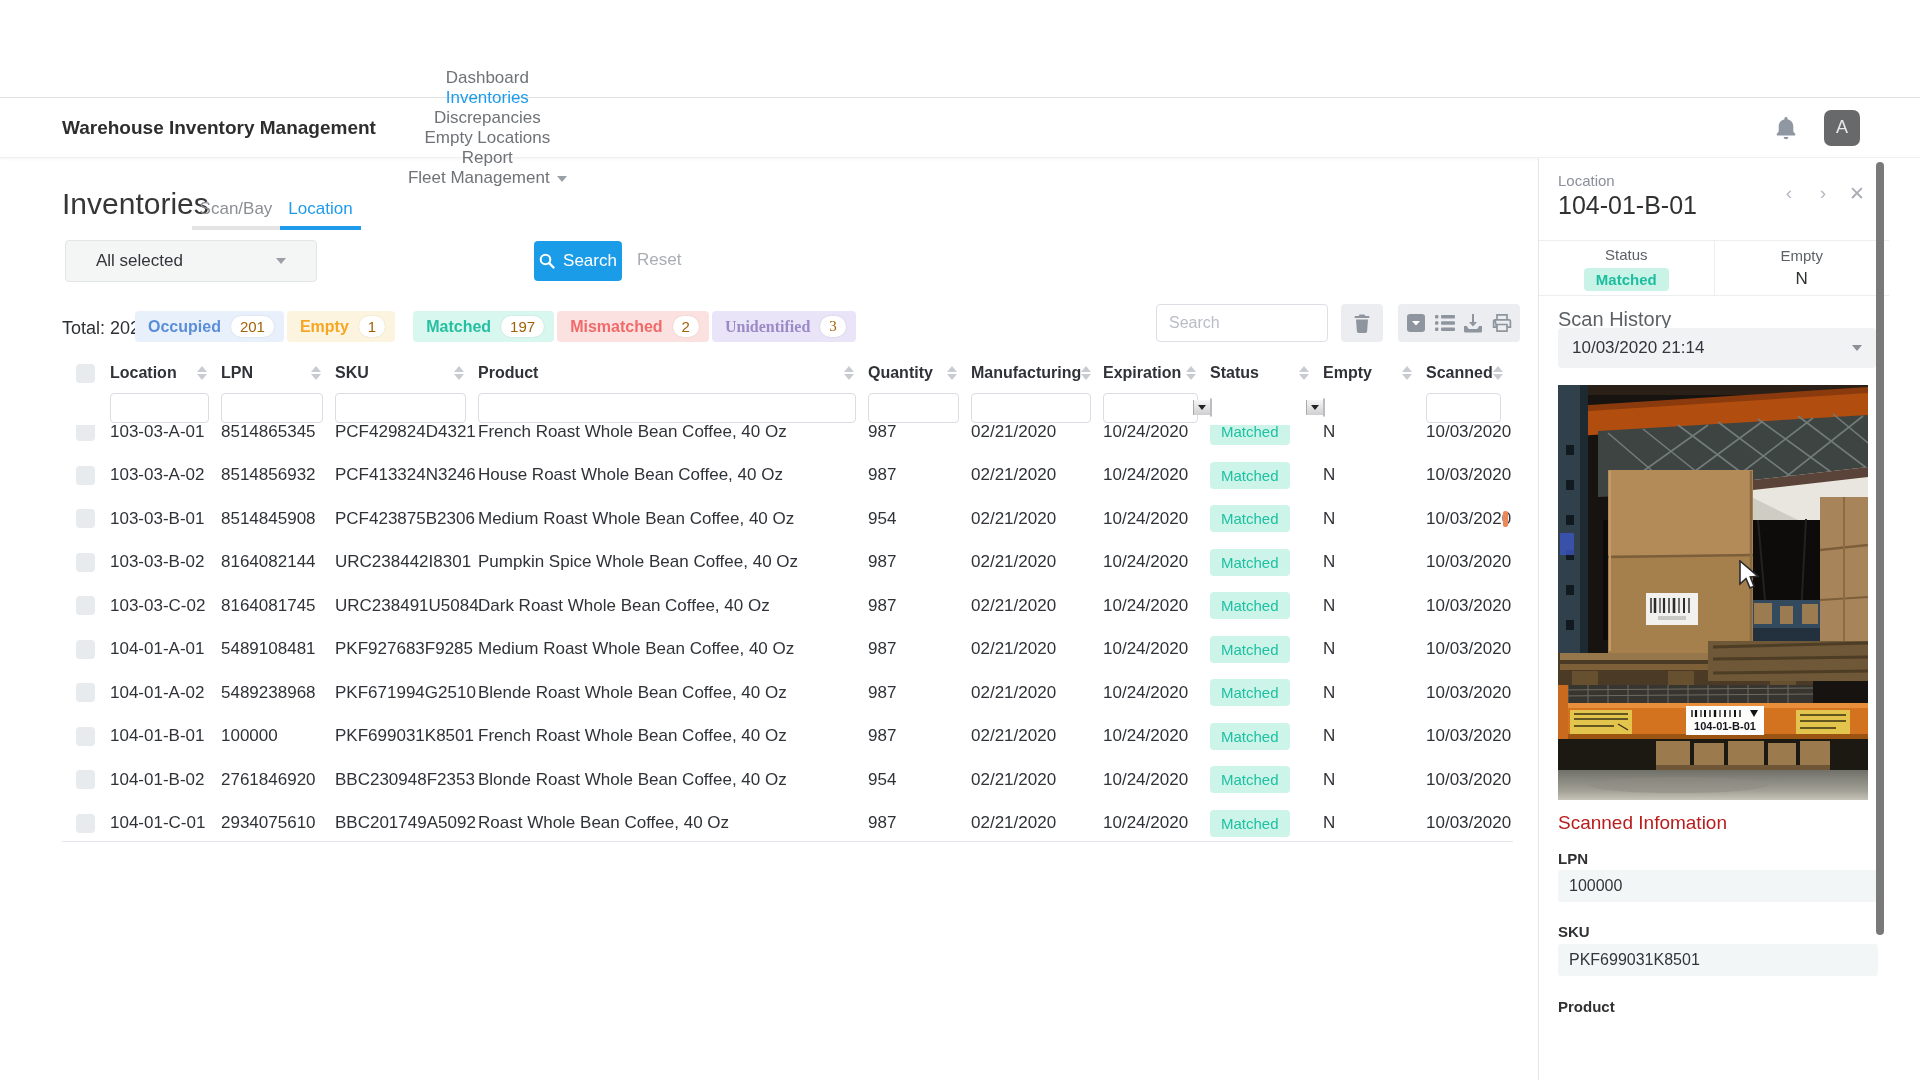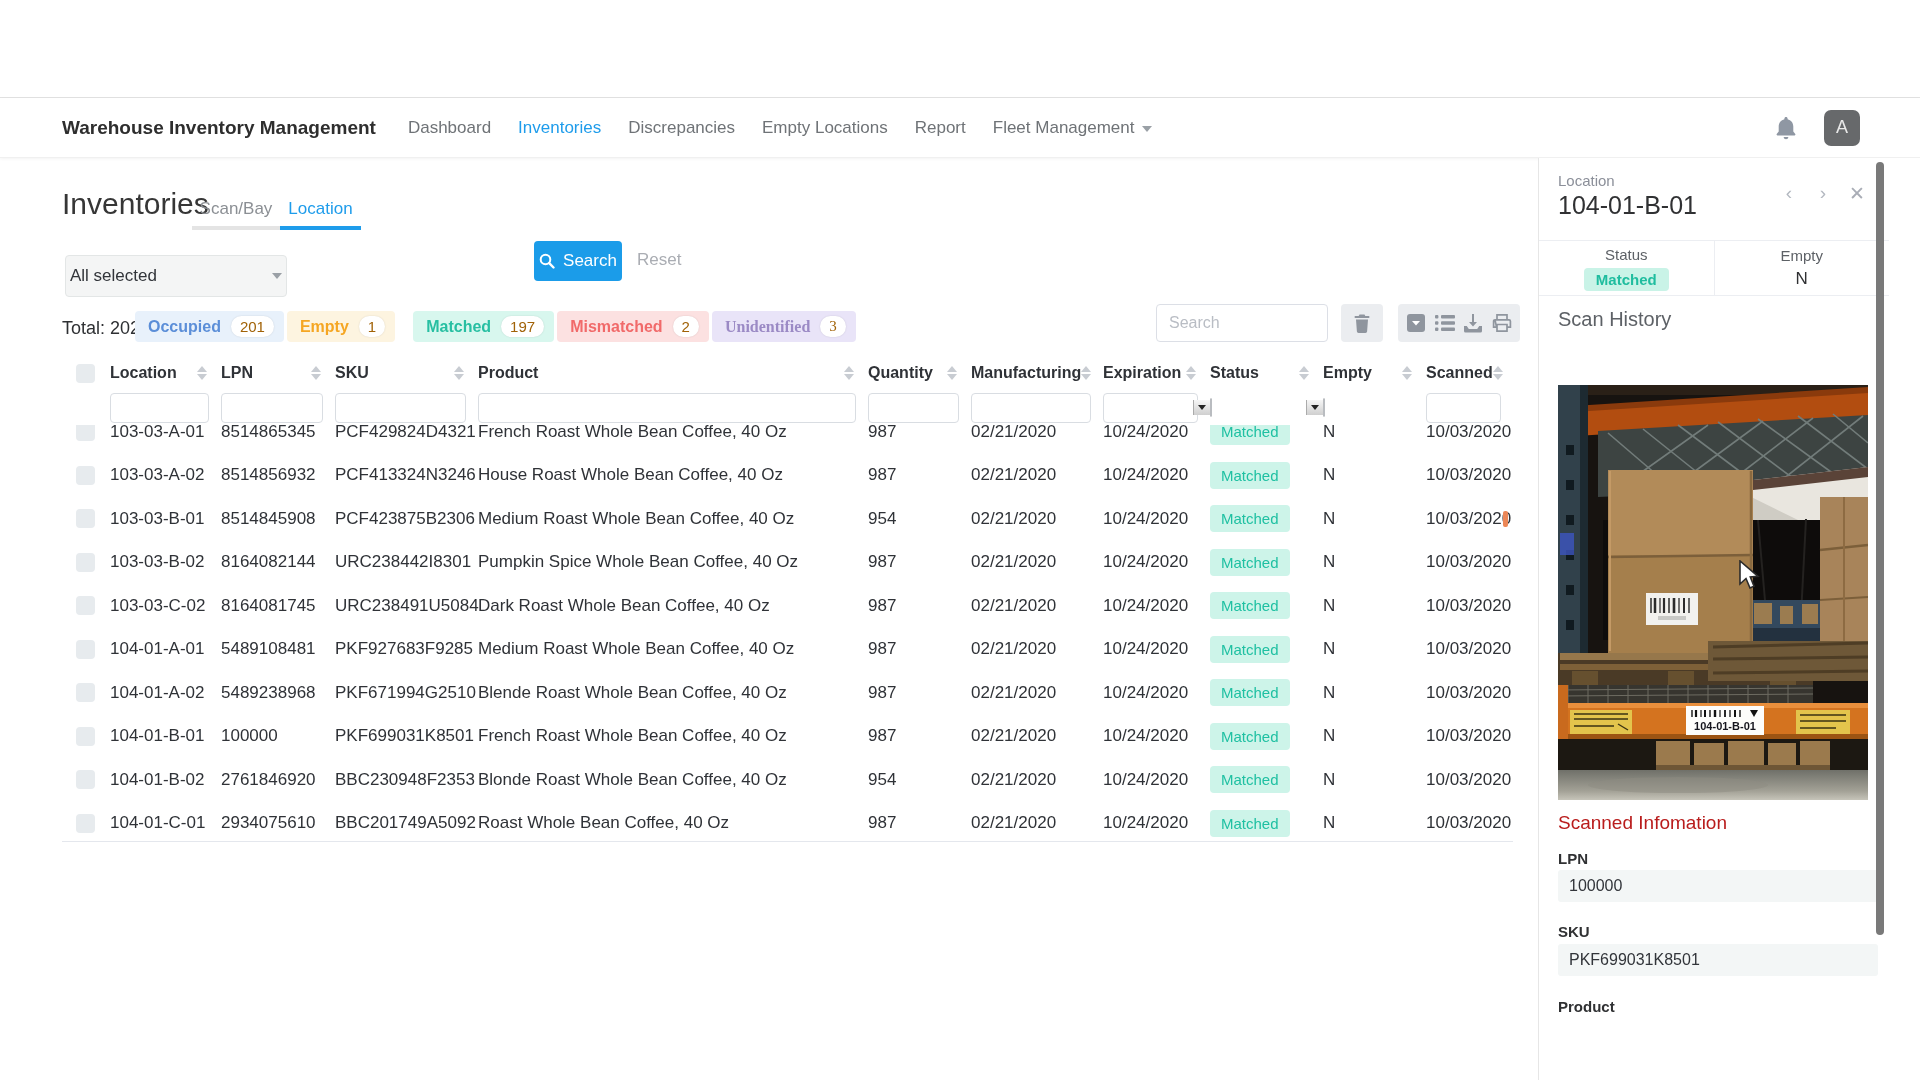--- a/index.html
+++ b/index.html
@@ -6,40 +6,40 @@
   html,body { width:1920px; height:1080px; overflow:hidden; background:#fff;
     font-family:"Liberation Sans", sans-serif; color:#303133; }
   #stage { position:relative; width:1920px; height:1080px; background:#fff; }
 
   
   #topline { position:absolute; left:0; top:97px; width:1920px; height:1px; background:#e2e2e2; }
   #appbar { position:absolute; left:0; top:98px; width:1920px; height:60px; background:#fff;
     border-bottom:1px solid #f0f0f0; box-shadow:0 1px 3px rgba(0,0,0,.05);
     display:flex; align-items:center; }
   #app-title { margin-left:62px; font-size:19px; font-weight:700; color:#2e2e2e; }
-  #nav-items { display:flex; align-items:center; margin-left:32px; }
+  #nav-items { display:flex; align-items:center; margin-left:32px;flex-direction:column; }
   .nav-item { font-size:17px; color:#6f7377; margin-right:27px; cursor:pointer; display:flex; align-items:center; }
   .nav-item.active { color:#1e9ceb; }
   .nav-caret { width:0; height:0; border-left:5px solid transparent; border-right:5px solid transparent;
     border-top:6px solid #9aa0a6; margin-left:7px; margin-top:2px; }
   #appbar-right { margin-left:auto; margin-right:60px; display:flex; align-items:center; gap:26px; }
   #avatar { width:36px; height:36px; background:#67696b; color:#e8e8e8; border-radius:7px;
     display:flex; align-items:center; justify-content:center; font-size:18px; }
 
   
   #page-title { position:absolute; left:62px; top:187px; font-size:30px; font-weight:500; color:#363636; }
   .tab { position:absolute; top:196px; height:34px; font-size:17px; text-align:center;
     cursor:pointer; border-bottom:4px solid transparent; padding-top:3px; }
   #tab-rackbay { left:192px; width:88px; color:#8b8f94; border-bottom-color:#e4e4e4; }
   #tab-location { left:280px; width:81px; color:#1e9ceb; border-bottom-color:#1e9ceb; }
 
   
   .filt-box { position:absolute; top:240px; height:42px; background:#f4f5f5; border:1px solid #e3e6e6;
     border-radius:4px; display:flex; align-items:center; font-size:17px; color:#32353a; }
-  #filter-select { left:65px; width:222px; padding:0 4px; cursor:pointer;margin-top:15px; }
+  #filter-select { left:65px; width:252px; padding:0 30px; cursor:pointer; }
   #filter-select .caret { margin-left:auto; width:0; height:0; border-left:5px solid transparent;
     border-right:5px solid transparent; border-top:6px solid #9aa0a6; }
   #date-range { left:295px; width:224px; padding:0 12px; gap:10px; cursor:pointer; }
   #btn-search { position:absolute; left:534px; top:241px; width:88px; height:40px; background:#1b9ce9;
     color:#fff; border:none; border-radius:4px; font-size:17px; display:flex; align-items:center;
     justify-content:center; gap:8px; cursor:pointer; font-family:inherit; }
   #btn-reset { position:absolute; left:637px; top:250px; font-size:17px; color:#aaadb3; cursor:pointer; }
 
   
   #total-label { position:absolute; left:62px; top:318px; font-size:18px; color:#2e3033; }
@@ -514,20 +514,24 @@
         <span class="lab">Status</span>
         <span id="pn-status-badge">Matched</span>
       </div>
       <div class="pn-cell">
         <span class="lab">Empty</span>
         <span id="pn-empty-val">N</span>
       </div>
     </div>
 
     <div id="pn-scanhist-label">Scan History</div>
+    <div id="pn-scanhist">
+      <span>10/03/2020 21:14</span>
+      <span class="caret"></span>
+    </div>
 
     <svg id="pn-photo" viewBox="0 0 310 415" preserveAspectRatio="none">
       <rect width="310" height="415" fill="#171310"></rect>
 
       <rect x="0" y="0" width="310" height="10" fill="#2a2017"></rect>
       <polygon points="0,26 310,6 310,34 0,52" fill="#b24d10"></polygon>
       <polygon points="0,22 310,2 310,8 0,28" fill="#8a3a0c"></polygon>
 
       <polygon points="40,46 310,30 310,100 40,112" fill="#3d4442"></polygon>
       <g stroke="#727c7a" stroke-width="1.6">

